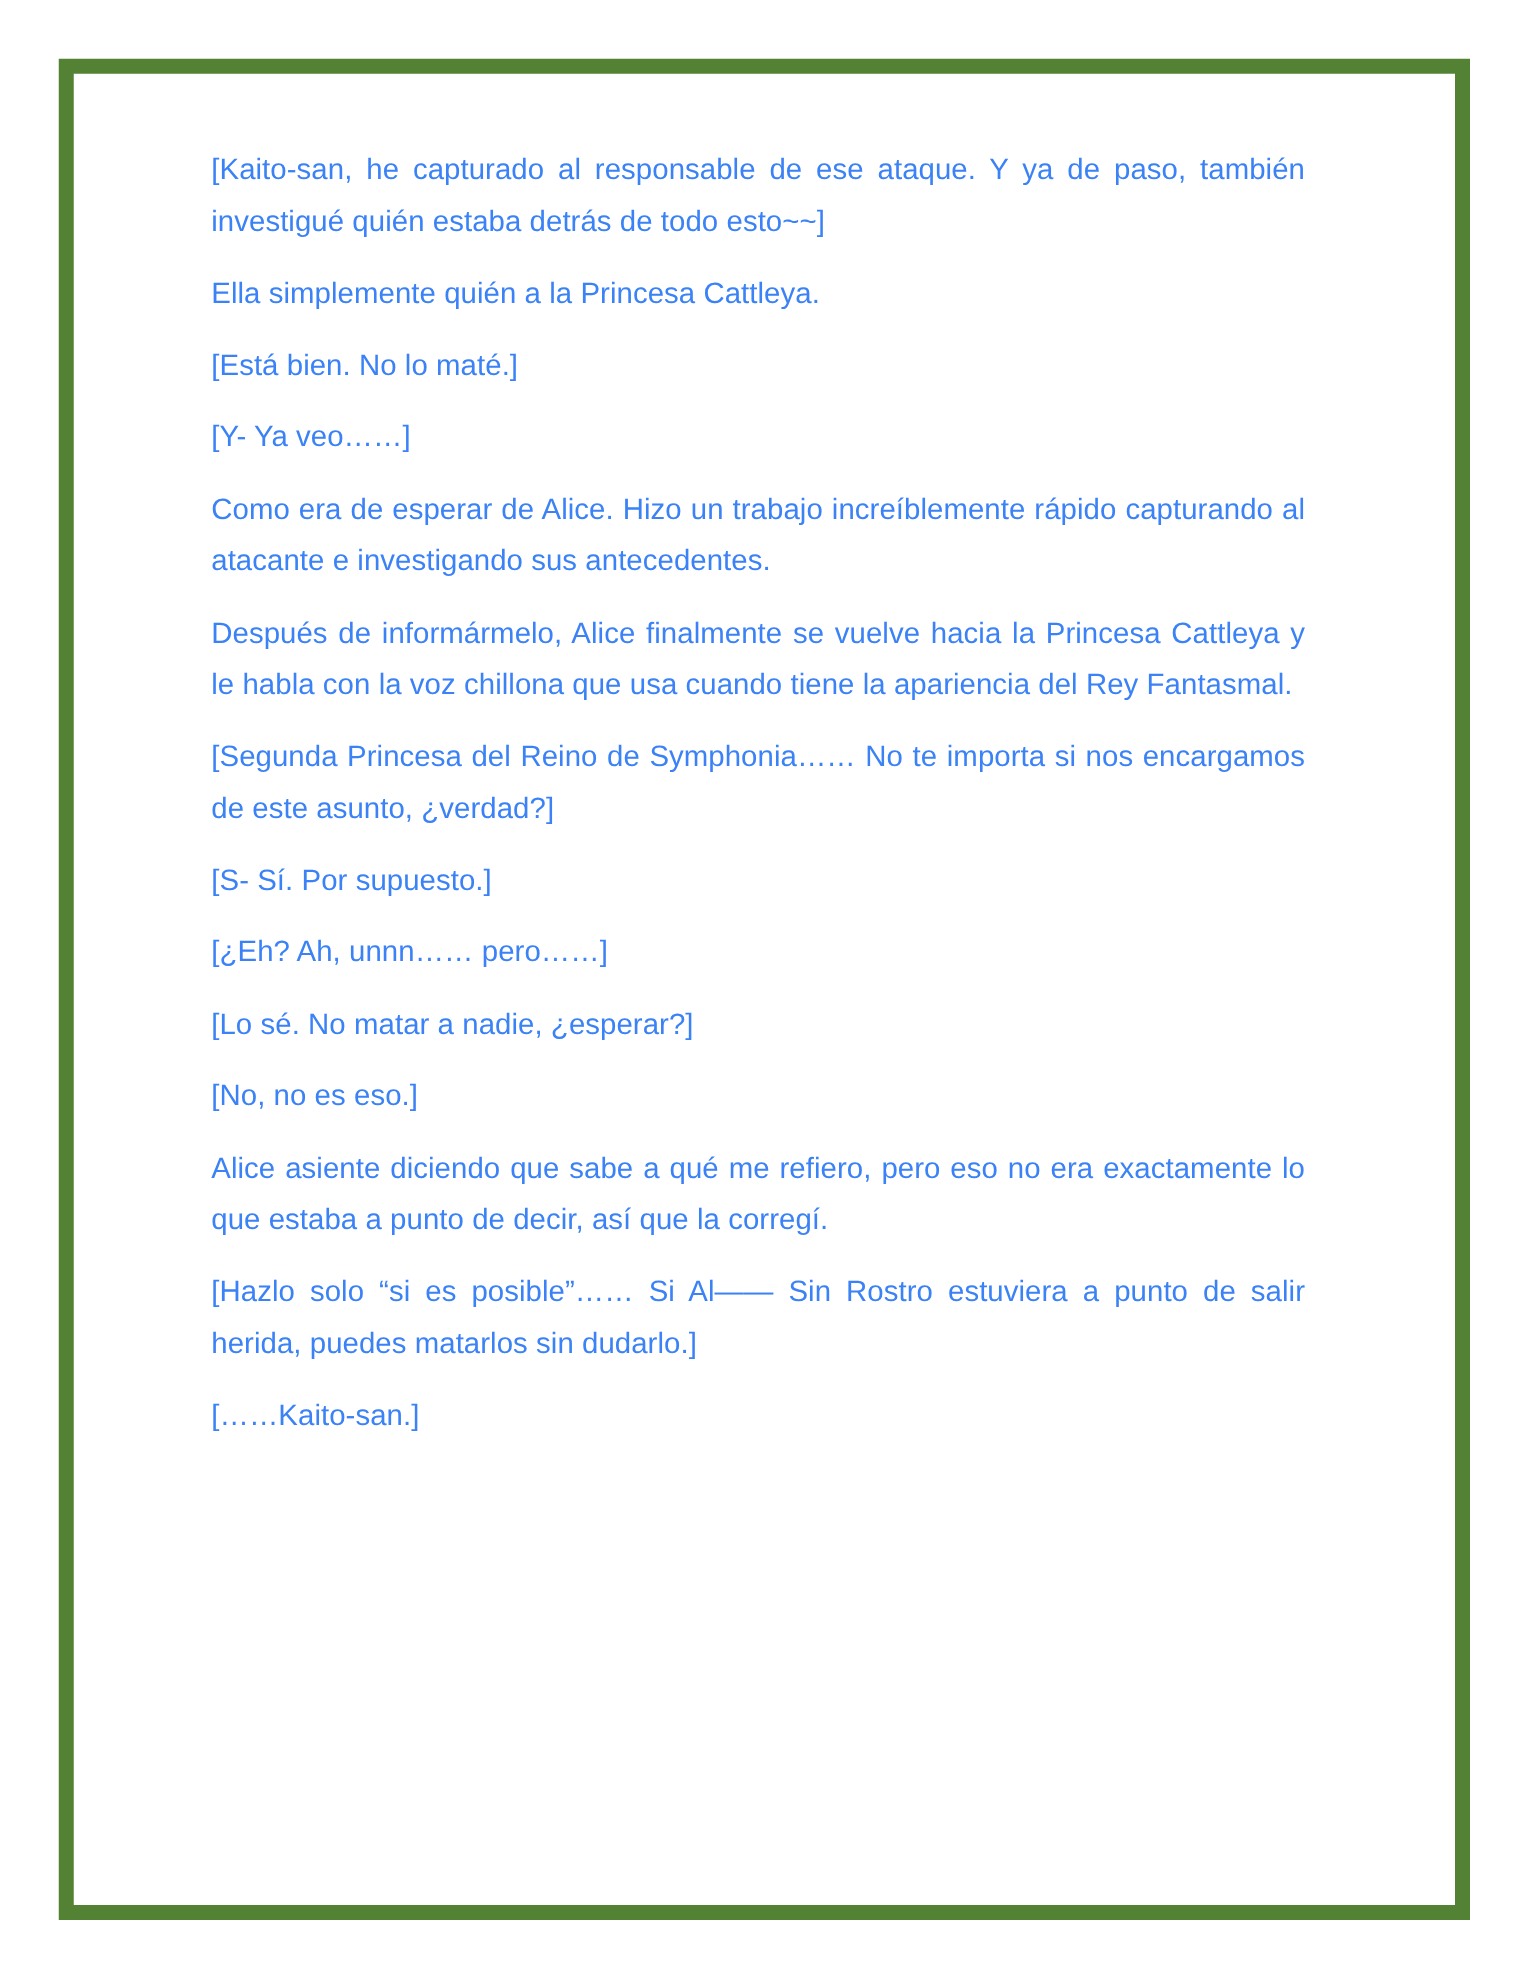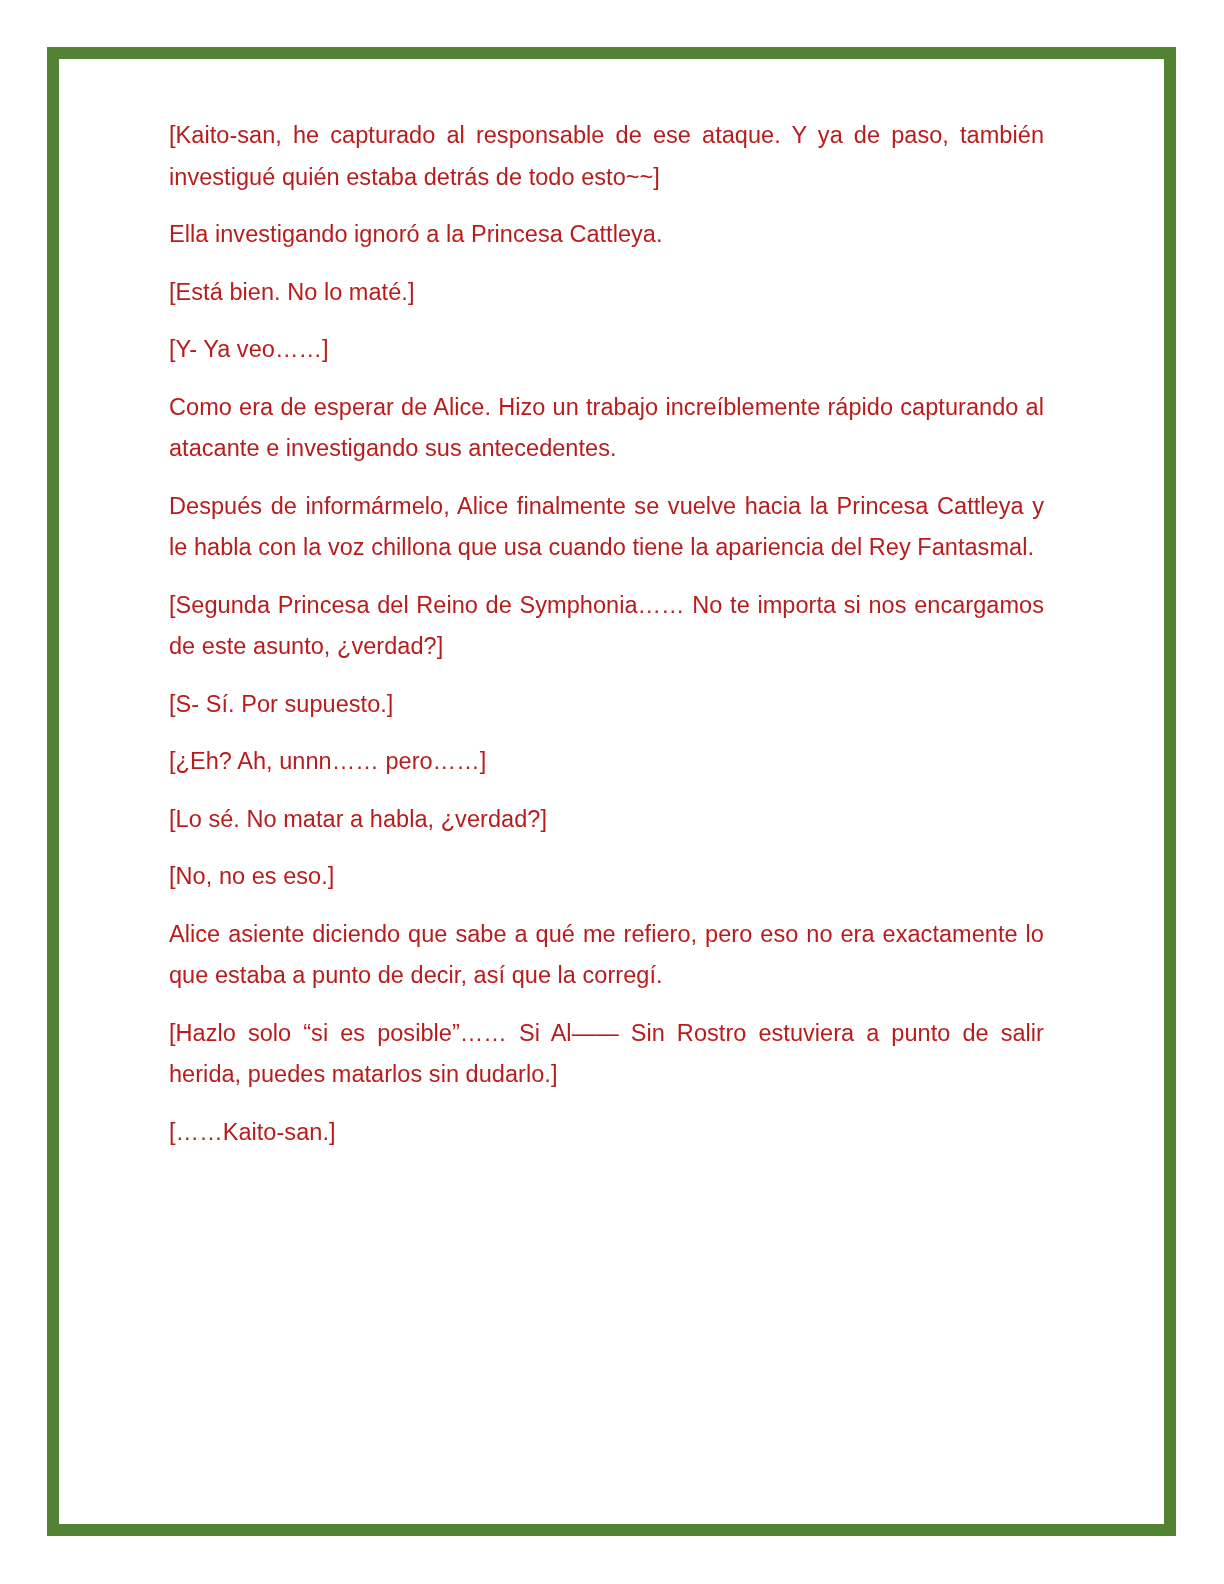--- a/index.html
+++ b/index.html
@@ -24,41 +24,41 @@
       background: #ffffff;
     }
     .content {
       position: absolute;
       left: 169px;
       top: 115px;
       width: 875px;
       font-family: "Liberation Sans", sans-serif;
       font-size: 23.5px;
       line-height: 41.5px;
-      color: #b91c1c;
+      color: #3b82f6;
     }
     .content p {
       margin: 0 0 16px 0;
       text-align: justify;
       letter-spacing: 0.05px;
     }
   </style>
 </head>
 <body>
 
 <div class="page-frame"></div>
 
 <div class="content">
   <p>[Kaito-san, he capturado al responsable de ese ataque. Y ya de paso, también investigué quién estaba detrás de todo esto~~]</p>
-  <p>Ella investigando ignoró a la Princesa Cattleya.</p>
+  <p>Ella simplemente quién a la Princesa Cattleya.</p>
   <p>[Está bien. No lo maté.]</p>
   <p>[Y- Ya veo……]</p>
   <p>Como era de esperar de Alice. Hizo un trabajo increíblemente rápido capturando al atacante e investigando sus antecedentes.</p>
   <p>Después de informármelo, Alice finalmente se vuelve hacia la Princesa Cattleya y le habla con la voz chillona que usa cuando tiene la apariencia del Rey Fantasmal.</p>
   <p>[Segunda Princesa del Reino de Symphonia…… No te importa si nos encargamos de este asunto, ¿verdad?]</p>
   <p>[S- Sí. Por supuesto.]</p>
   <p>[¿Eh? Ah, unnn…… pero……]</p>
-  <p>[Lo sé. No matar a habla, ¿verdad?]</p>
+  <p>[Lo sé. No matar a nadie, ¿esperar?]</p>
   <p>[No, no es eso.]</p>
   <p>Alice asiente diciendo que sabe a qué me refiero, pero eso no era exactamente lo que estaba a punto de decir, así que la corregí.</p>
   <p>[Hazlo solo “si es posible”…… Si Al—— Sin Rostro estuviera a punto de salir herida, puedes matarlos sin dudarlo.]</p>
   <p>[……Kaito-san.]</p>
 </div>
 
 </body></html>

